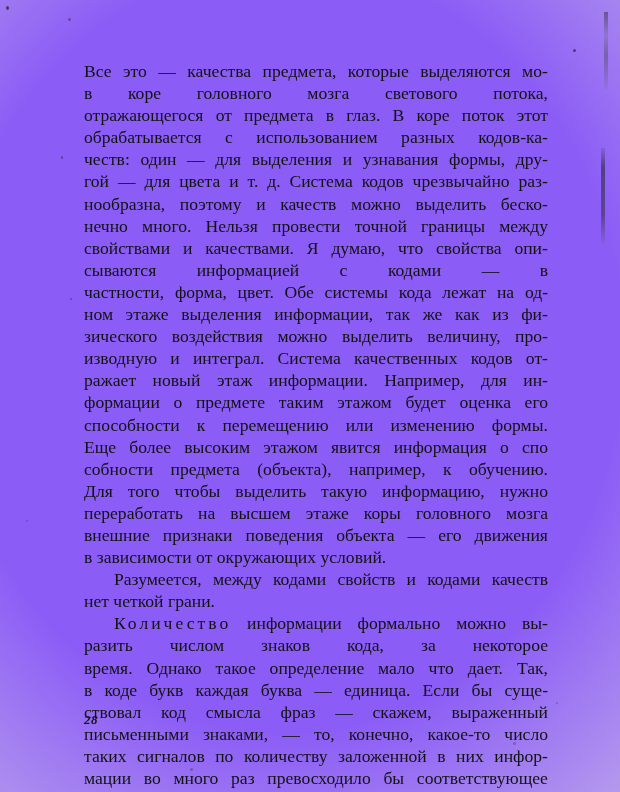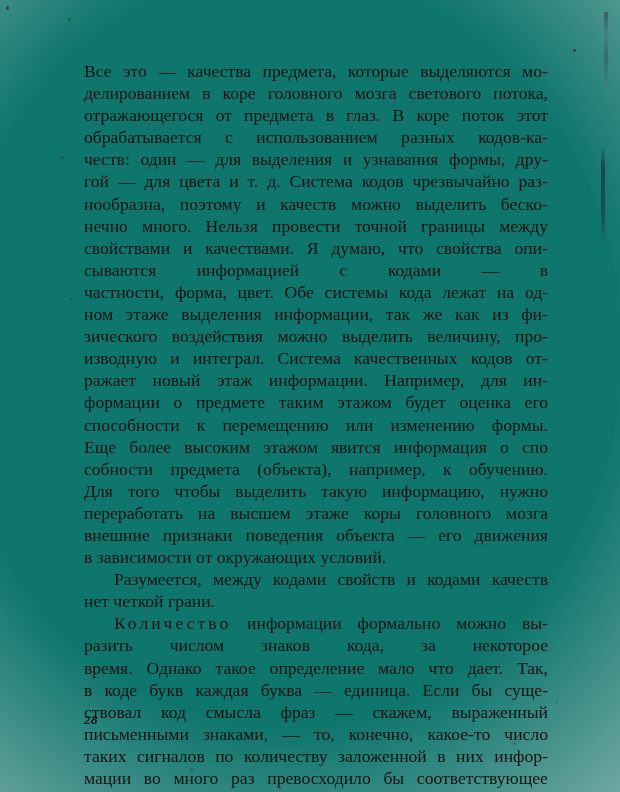--- a/index.html
+++ b/index.html
@@ -12,21 +12,21 @@
     background: #ffffff;
     font-family: "Liberation Serif", "DejaVu Serif", serif;
     overflow: hidden;
     position: relative;
   }
 
   
   #page-sheet {
     position: absolute;
     inset: 0;
-    background: #0f766e;
+    background: #8b5cf6;
   }
 
   
   #paper-tone {
     position: absolute;
     inset: 0;
     background:
       radial-gradient(ellipse 90% 80% at 46% 44%, rgba(255,255,255,0) 60%, rgba(232,230,226,0.55) 100%);
     pointer-events: none;
   }
@@ -144,21 +144,20 @@
           <span>—</span>
           <span>качества</span>
           <span>предмета,</span>
           <span>которые</span>
           <span>выделяются</span>
           <span>мо-</span>
         </div>
       </div>
       <div class="line">
         <div class="j">
-          <span>делированием</span>
           <span>в</span>
           <span>коре</span>
           <span>головного</span>
           <span>мозга</span>
           <span>светового</span>
           <span>потока,</span>
         </div>
       </div>
       <div class="line">
         <div class="j">

